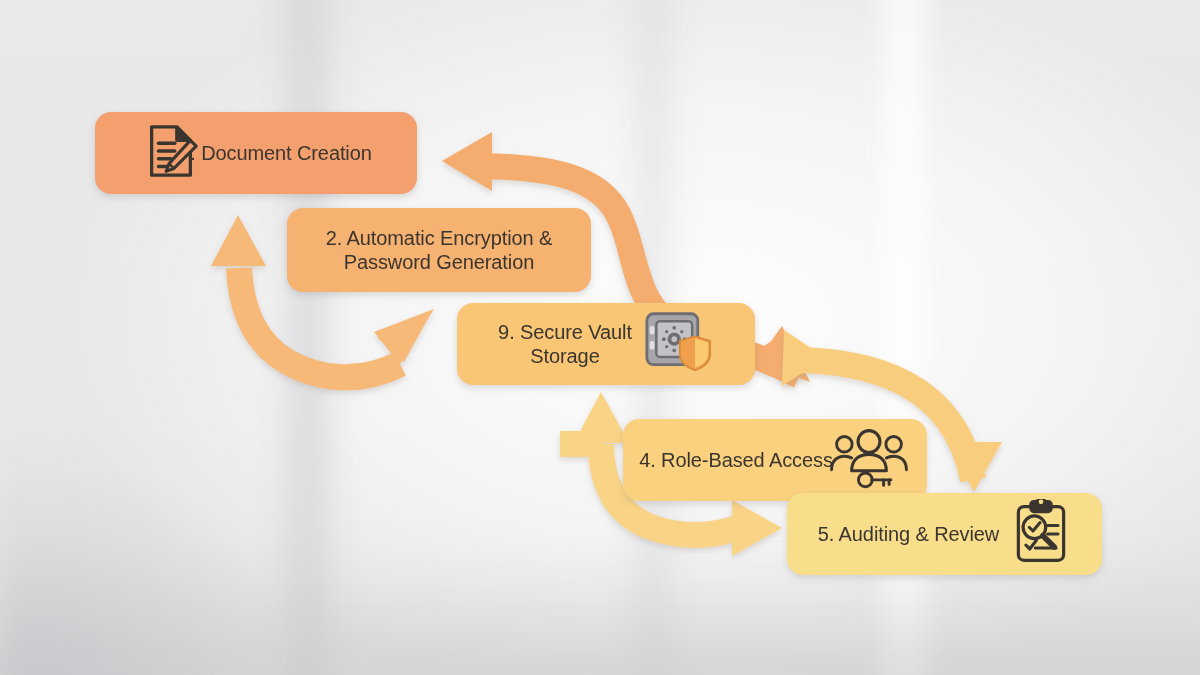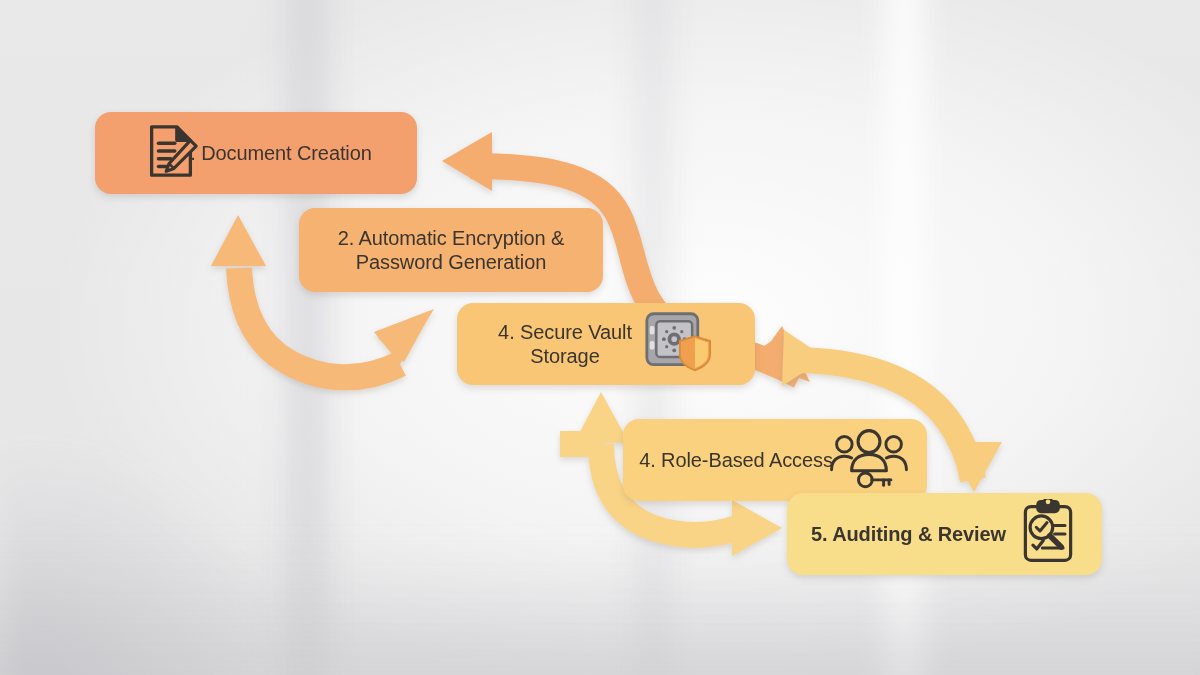--- a/index.html
+++ b/index.html
@@ -174,30 +174,30 @@
           <line x1="19" y1="40" x2="32" y2="40" stroke="#3b3530" stroke-width="3.4" stroke-linecap="round"></line>
           <line x1="19" y1="48" x2="28" y2="48" stroke="#3b3530" stroke-width="3.4" stroke-linecap="round"></line>
           <path d="M52 21 L58 27 L35 50 L27 53 L30 45 Z" fill="#f4a06e" stroke="#3b3530" stroke-width="3.2" stroke-linejoin="round"></path>
           <line x1="30" y1="45" x2="35" y2="50" stroke="#3b3530" stroke-width="2.6"></line>
         </svg>
       </span>
       <span class="step-label">. Document Creation</span>
     </div>
   </div>
 
-  <div class="step-box" style="left:287px; top:208px; width:304px; height:84px; background:#f6b270;margin-left:12px;">
+  <div class="step-box" style="left:287px; top:208px; width:304px; height:84px; background:#f6b270;">
     <div class="step-inner">
       <span class="step-label">2. Automatic Encryption &amp;
 Password Generation</span>
     </div>
   </div>
 
   <div class="step-box" style="left:457px; top:303px; width:298px; height:82px; background:#f9c676;">
     <div class="step-inner">
-      <span class="step-label">4. Secure Vault
+      <span class="step-label">9. Secure Vault
 Storage</span>
       <span class="step-icon icon-right" style="margin-left:10px;">
         <svg width="72" height="66" viewBox="0 0 76 70" aria-hidden="true">
           <rect x="5" y="5" width="54" height="54" rx="7" fill="#a7a7ab" stroke="#6e6e73" stroke-width="3"></rect>
           <rect x="15" y="13" width="38" height="38" rx="4" fill="#c3c3c7" stroke="#6e6e73" stroke-width="2.6"></rect>
           <circle cx="34" cy="32" r="7" fill="#6e6e73"></circle>
           <circle cx="34" cy="32" r="3" fill="#c3c3c7"></circle>
           <circle cx="34" cy="20" r="2" fill="#6e6e73"></circle>
           <circle cx="34" cy="44" r="2" fill="#6e6e73"></circle>
           <circle cx="23" cy="32" r="2" fill="#6e6e73"></circle>
@@ -232,21 +232,21 @@
 
           <circle cx="42" cy="60" r="7.5" fill="none" stroke="#3b3530" stroke-width="3.2"></circle>
           <line x1="49" y1="60" x2="70" y2="60" stroke="#3b3530" stroke-width="3.2" stroke-linecap="round"></line>
           <line x1="62" y1="60" x2="62" y2="66" stroke="#3b3530" stroke-width="3.2" stroke-linecap="round"></line>
           <line x1="68" y1="60" x2="68" y2="65" stroke="#3b3530" stroke-width="3.2" stroke-linecap="round"></line>
         </svg>
       </span>
     </div>
   </div>
 
-  <div class="step-box" style="left:787px; top:493px; width:315px; height:82px; background:#f8dd8b;font-weight:bold;">
+  <div class="step-box" style="left:787px; top:493px; width:315px; height:82px; background:#f8dd8b;">
     <div class="step-inner">
       <span class="step-label">5. Auditing &amp; Review</span>
       <span class="step-icon icon-right" style="margin-left:12px;">
         <svg width="60" height="66" viewBox="0 0 62 70" aria-hidden="true">
           <rect x="7" y="8" width="48" height="57" rx="6" fill="none" stroke="#3b3530" stroke-width="3.4"></rect>
           <rect x="20" y="2.5" width="22" height="11" rx="3.5" fill="#3b3530" stroke="#3b3530" stroke-width="3"></rect>
           <circle cx="31" cy="3" r="4" fill="#f8dd8b" stroke="#3b3530" stroke-width="3"></circle>
           <line x1="38" y1="28" x2="49" y2="28" stroke="#3b3530" stroke-width="3.2" stroke-linecap="round"></line>
           <line x1="38" y1="37" x2="49" y2="37" stroke="#3b3530" stroke-width="3.2" stroke-linecap="round"></line>
           <line x1="25" y1="52" x2="47" y2="52" stroke="#3b3530" stroke-width="3.2" stroke-linecap="round"></line>

